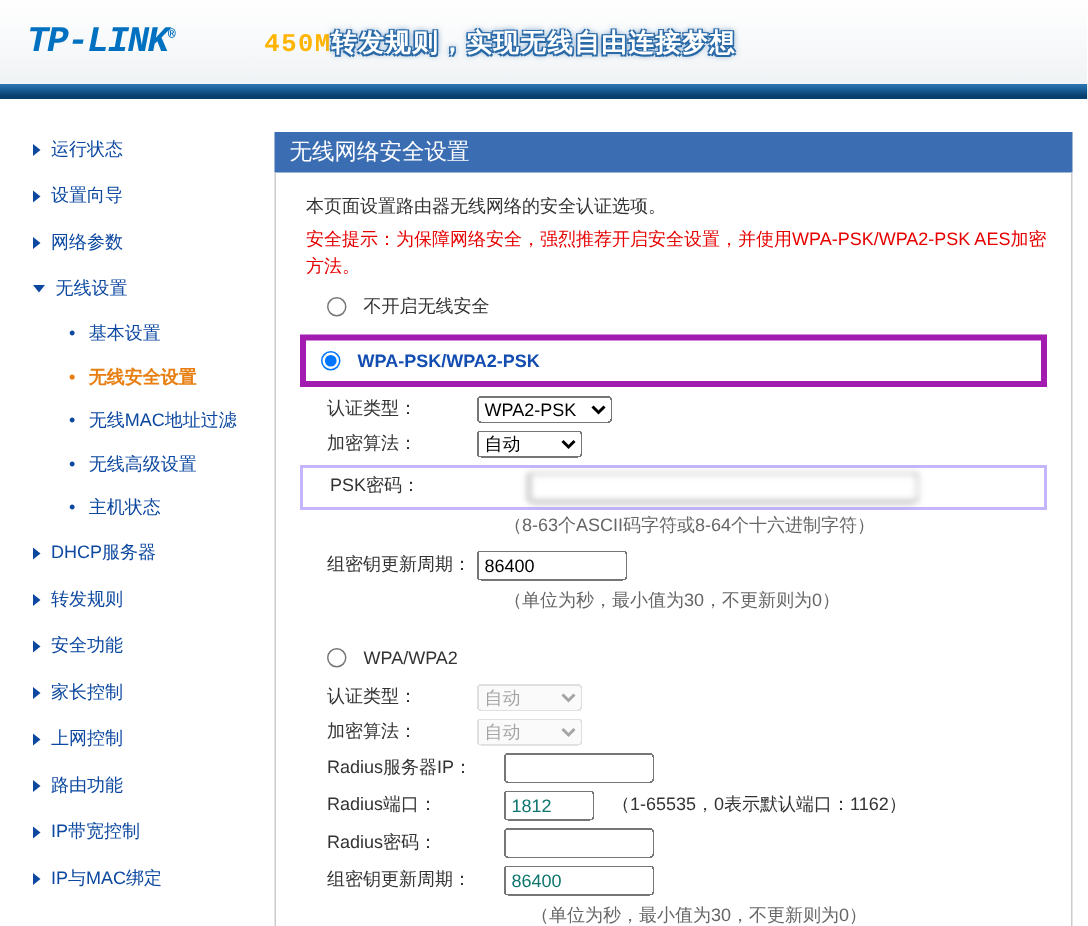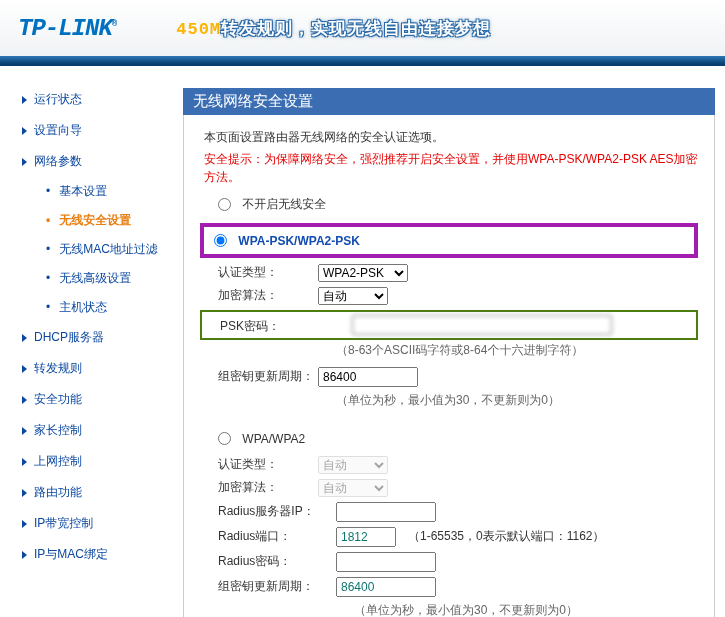--- a/index.html
+++ b/index.html
@@ -34,21 +34,21 @@
     input[type=radio] { margin-right: 8px; vertical-align: middle; }
     .opt-label { vertical-align: middle; }
     
     .red-box { border: 4px solid #a21caf; padding: 6px 10px; margin: 6px 0 6px -4px; }
     .field-row { display: flex; align-items: center; margin: 5px 0; }
     .field-label { width: 100px; }
     .hint { color: #666; margin-left: 120px; margin-bottom: 8px; }
     input[type=text], input[type=password] { font-size: 12px; padding: 1px 3px; }
     input[readonly] { color: #0f766e; }
     select { font-size: 12px; }
-    .psk-red-box { border: 2px solid #4d7c0f; padding: 3px 6px; display: flex; align-items: flex-end; gap: 32px; margin: 4px 0 2px -4px; }
+    .psk-red-box { border: 2px solid #c4b5fd; padding: 3px 6px; display: flex; align-items: flex-start; gap: 32px; margin: 4px 0 2px -4px; }
     .wpa-blue { color: #144db1; font-weight: 700; }
   </style>
 </head>
 <body>
 
 <div class="header">
   <div class="header-main">
     <div class="logo"><span>TP-LINK</span><span class="tm">®</span></div>
     <div class="slogan"><span class="y">450M</span><span class="w">转发规则，实现无线自由连接梦想</span></div>
   </div>
@@ -61,20 +61,24 @@
         <span class="tri"></span>
         <span>运行状态</span>
       </div>
     <div class="nav-item closed">
         <span class="tri"></span>
         <span>设置向导</span>
       </div>
     <div class="nav-item closed">
         <span class="tri"></span>
         <span>网络参数</span>
+      </div>
+    <div class="nav-item open">
+        <span class="tri"></span>
+        <span>无线设置</span>
       </div>
     <div class="nav-sub">基本设置</div>
     <div class="nav-sub active">无线安全设置</div>
     <div class="nav-sub">无线MAC地址过滤</div>
     <div class="nav-sub">无线高级设置</div>
     <div class="nav-sub">主机状态</div>
     <div class="nav-item closed">
         <span class="tri"></span>
         <span>DHCP服务器</span>
       </div>

